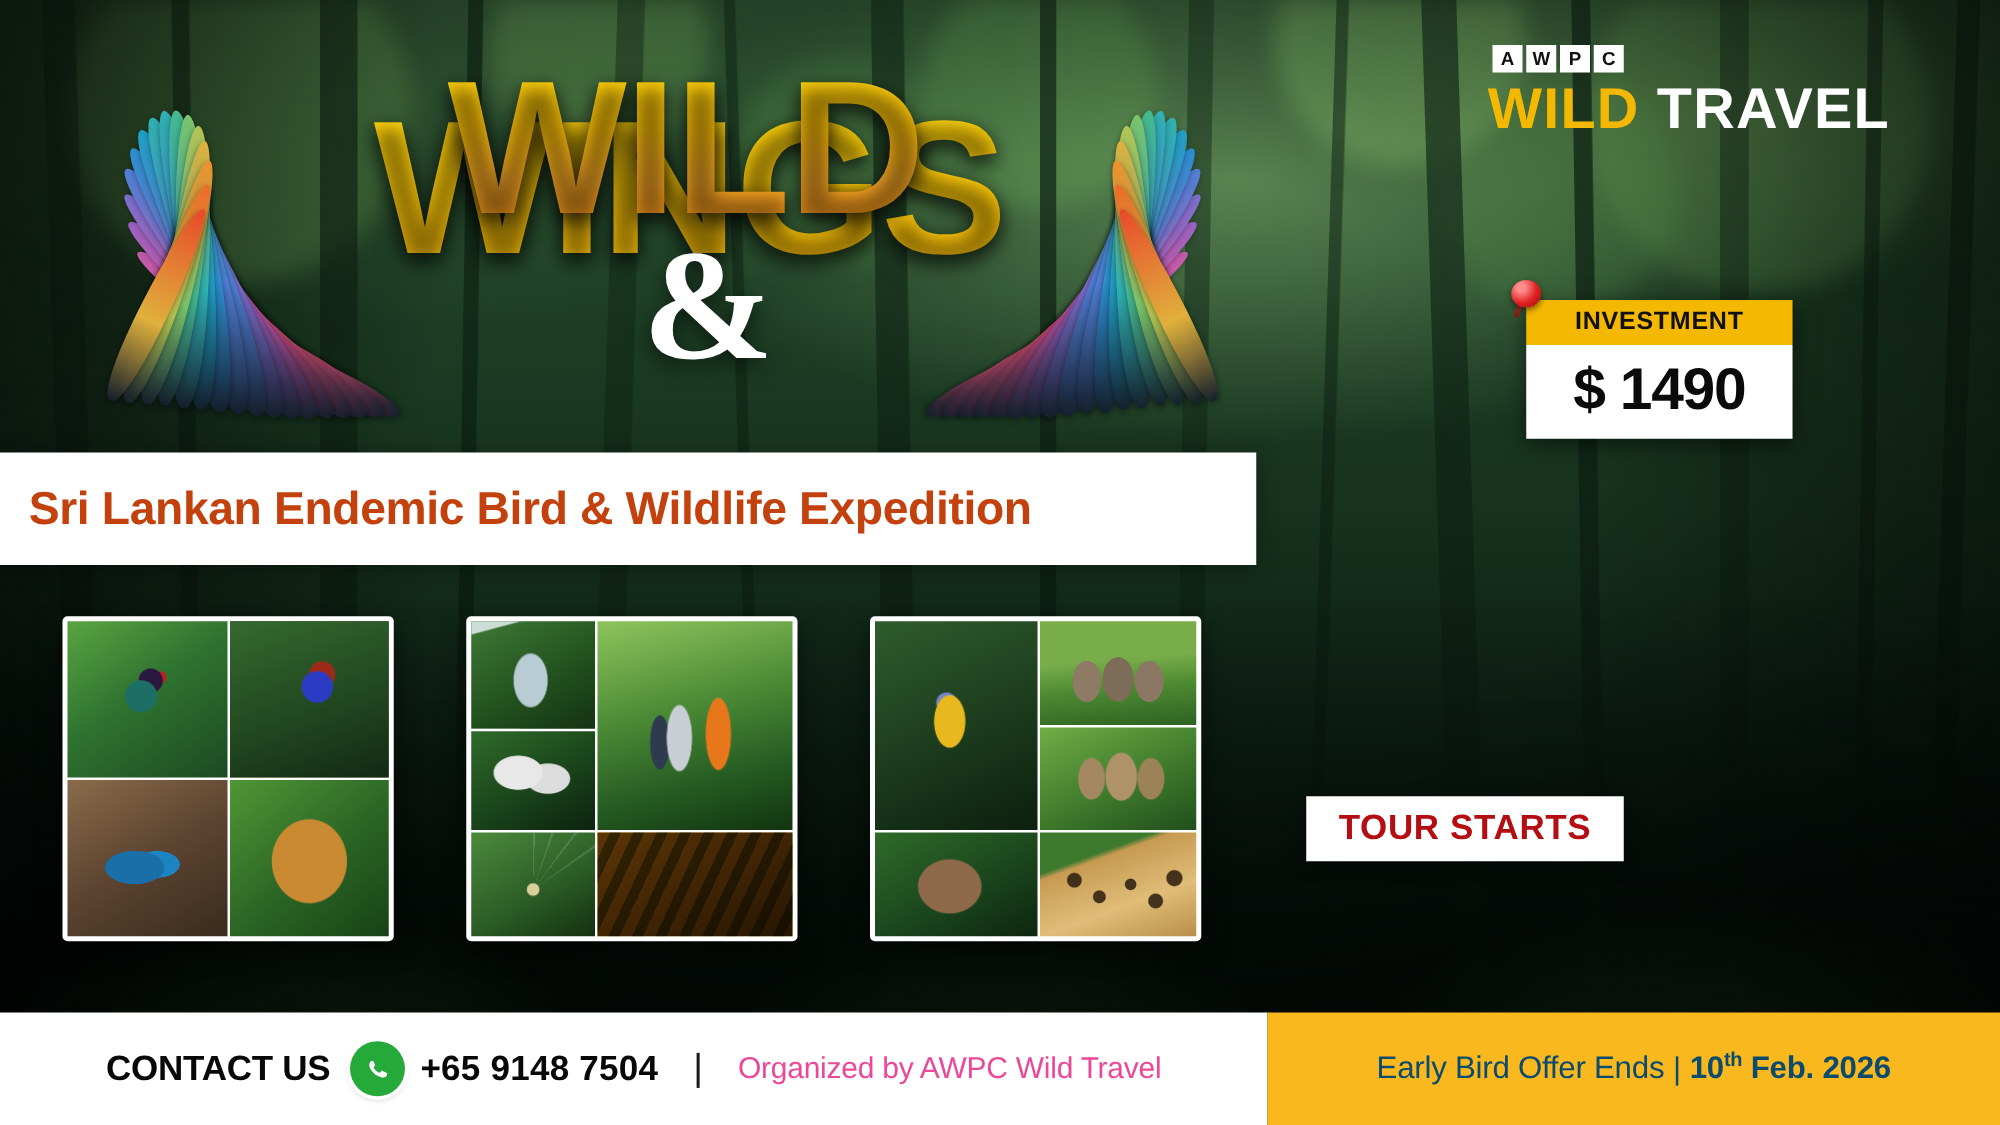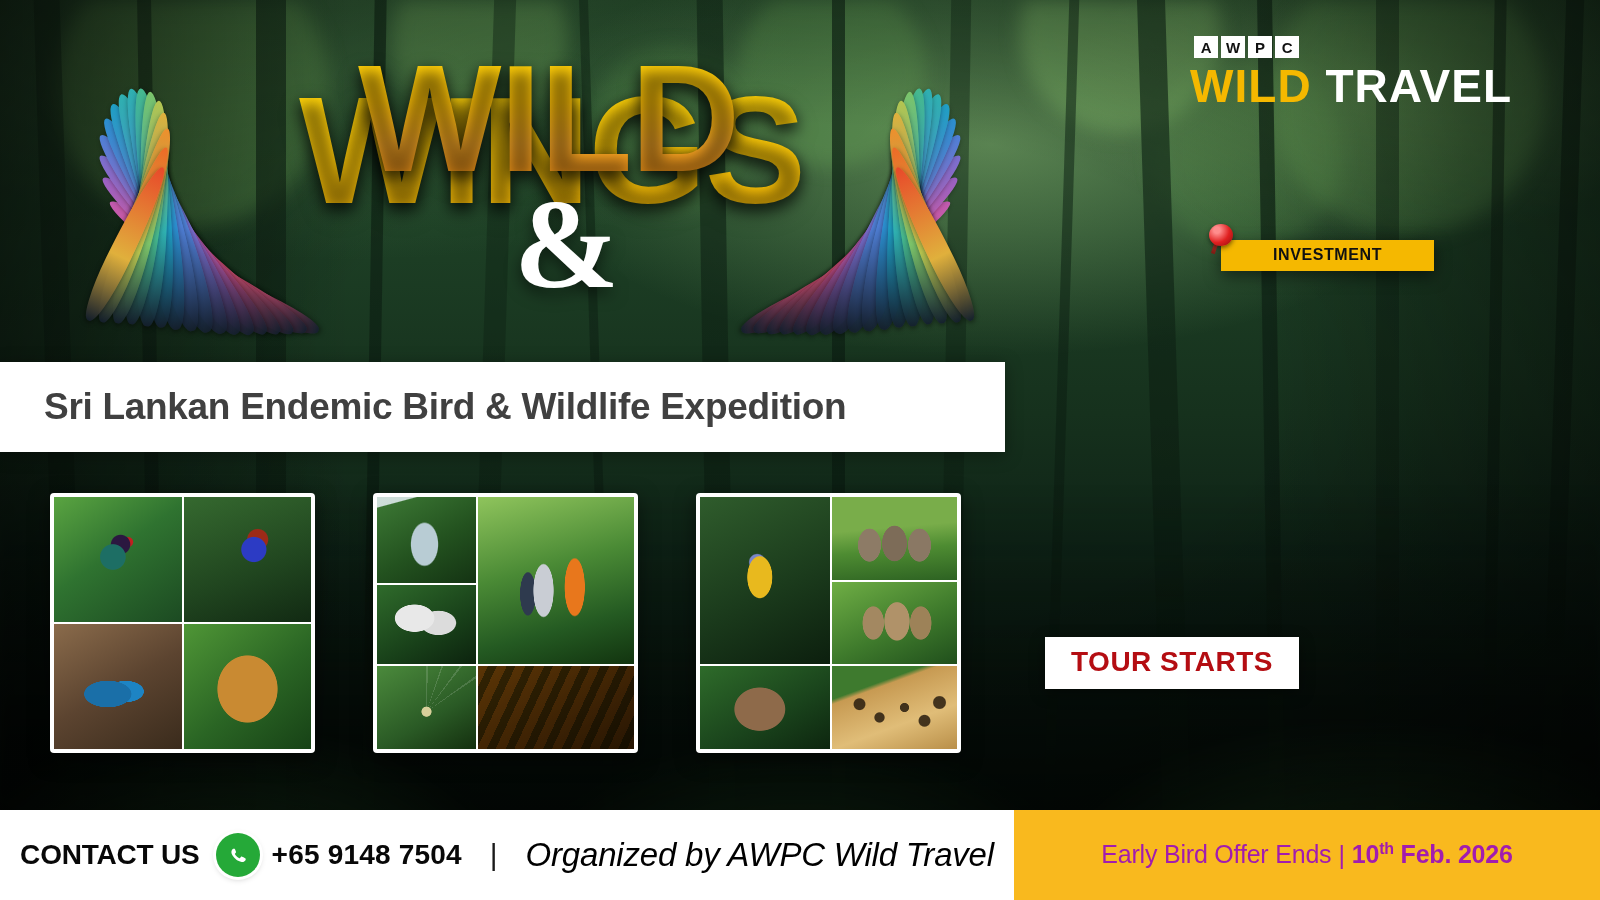--- a/index.html
+++ b/index.html
@@ -114,22 +114,22 @@
   .logo-main .travel { color:#ffffff; }
 
   
   .subtitle-bar {
     position:absolute; left:0; top:362px; width:1005px; height:90px;
     background:#ffffff;
     display:flex; align-items:center;
     box-shadow:0 3px 16px rgba(0,0,0,.35);
   }
   .subtitle-bar h2 {
-    margin-left:44px;
-    font-size:37px; font-weight:700; color:#404040; letter-spacing:-.3px;
+    margin-left:23px;
+    font-size:37px; font-weight:700; color:#c2410c; letter-spacing:-.3px;
     white-space:nowrap;
   }
 
   
   .collages { position:absolute; left:50px; top:493px; display:flex; gap:58px; }
   .collage {
     width:265px; height:260px;
     background:#fff; padding:4px;
     border-radius:4px;
     box-shadow:0 6px 20px rgba(0,0,0,.5);
@@ -256,21 +256,21 @@
       linear-gradient(160deg,#3e7a2e 0 26%,#c79a52 30%,#e0bd78 65%,#b98f49);
   }
 
   
   .invest-card {
     position:absolute; left:1221px; top:240px; width:213px;
     box-shadow:0 5px 16px rgba(0,0,0,.5);
   }
   .invest-head {
     background:#F5B800; color:#111;
-    font-size:16px; font-weight:700; letter-spacing:.6px;
+    font-size:20px; font-weight:700; letter-spacing:.6px;
     text-align:center; padding:6px 0 7px;
   }
   .invest-body {
     background:#ffffff; color:#0a0a0a;
     text-align:center; padding:7px 0 13px;
     font-size:47px; font-weight:700; letter-spacing:-1px;
   }
   .pin {
     position:absolute; left:-14px; top:-16px;
     width:28px; height:30px;
@@ -335,27 +335,27 @@
   .wa-icon {
     width:44px; height:44px; border-radius:50%;
     background:#25A938;
     margin:0 12px 0 16px;
     display:flex; align-items:center; justify-content:center;
     box-shadow:0 0 0 3px #ffffff, 0 2px 6px rgba(0,0,0,.25);
     flex:0 0 auto;
   }
   .f-phone { font-size:28px; font-weight:700; color:#080808; letter-spacing:.2px;text-align:center; }
   .f-sep { font-size:30px; color:#1a1a1a; margin:0 28px; font-weight:400; }
-  .f-org { font-size:33px; color:#000000; letter-spacing:-.2px;font-style:italic; }
+  .f-org { font-size:24px; color:#ec4899; letter-spacing:-.2px; }
   .footer-right {
     flex:1;
     background:#F9B91E;
     display:flex; align-items:center; justify-content:center;
   }
-  .f-early { font-size:25px; color:#a21caf; letter-spacing:-.2px; }
+  .f-early { font-size:25px; color:#0c4a6e; letter-spacing:-.2px; }
   .f-early b { font-weight:700; }
   .f-early .sup { font-size:16px; vertical-align:super; }
   .f-early .bar { margin:0 7px; }
 </style>
 </head>
 <body>
 
 <div class="banner">
 
   <div class="bg">
@@ -477,20 +477,21 @@
     </div>
 
   </div>
 
   <div class="invest-card">
     <div class="pin">
       <div class="pin-needle"></div>
       <div class="pin-head"></div>
     </div>
     <div class="invest-head">INVESTMENT</div>
+    <div class="invest-body">$ 1490</div>
   </div>
 
   <div class="price-card">
   </div>
 
   <div class="tour-badge">TOUR STARTS</div>
 
   <div class="footer">
     <div class="footer-left">
       <span class="f-contact">CONTACT US</span>

